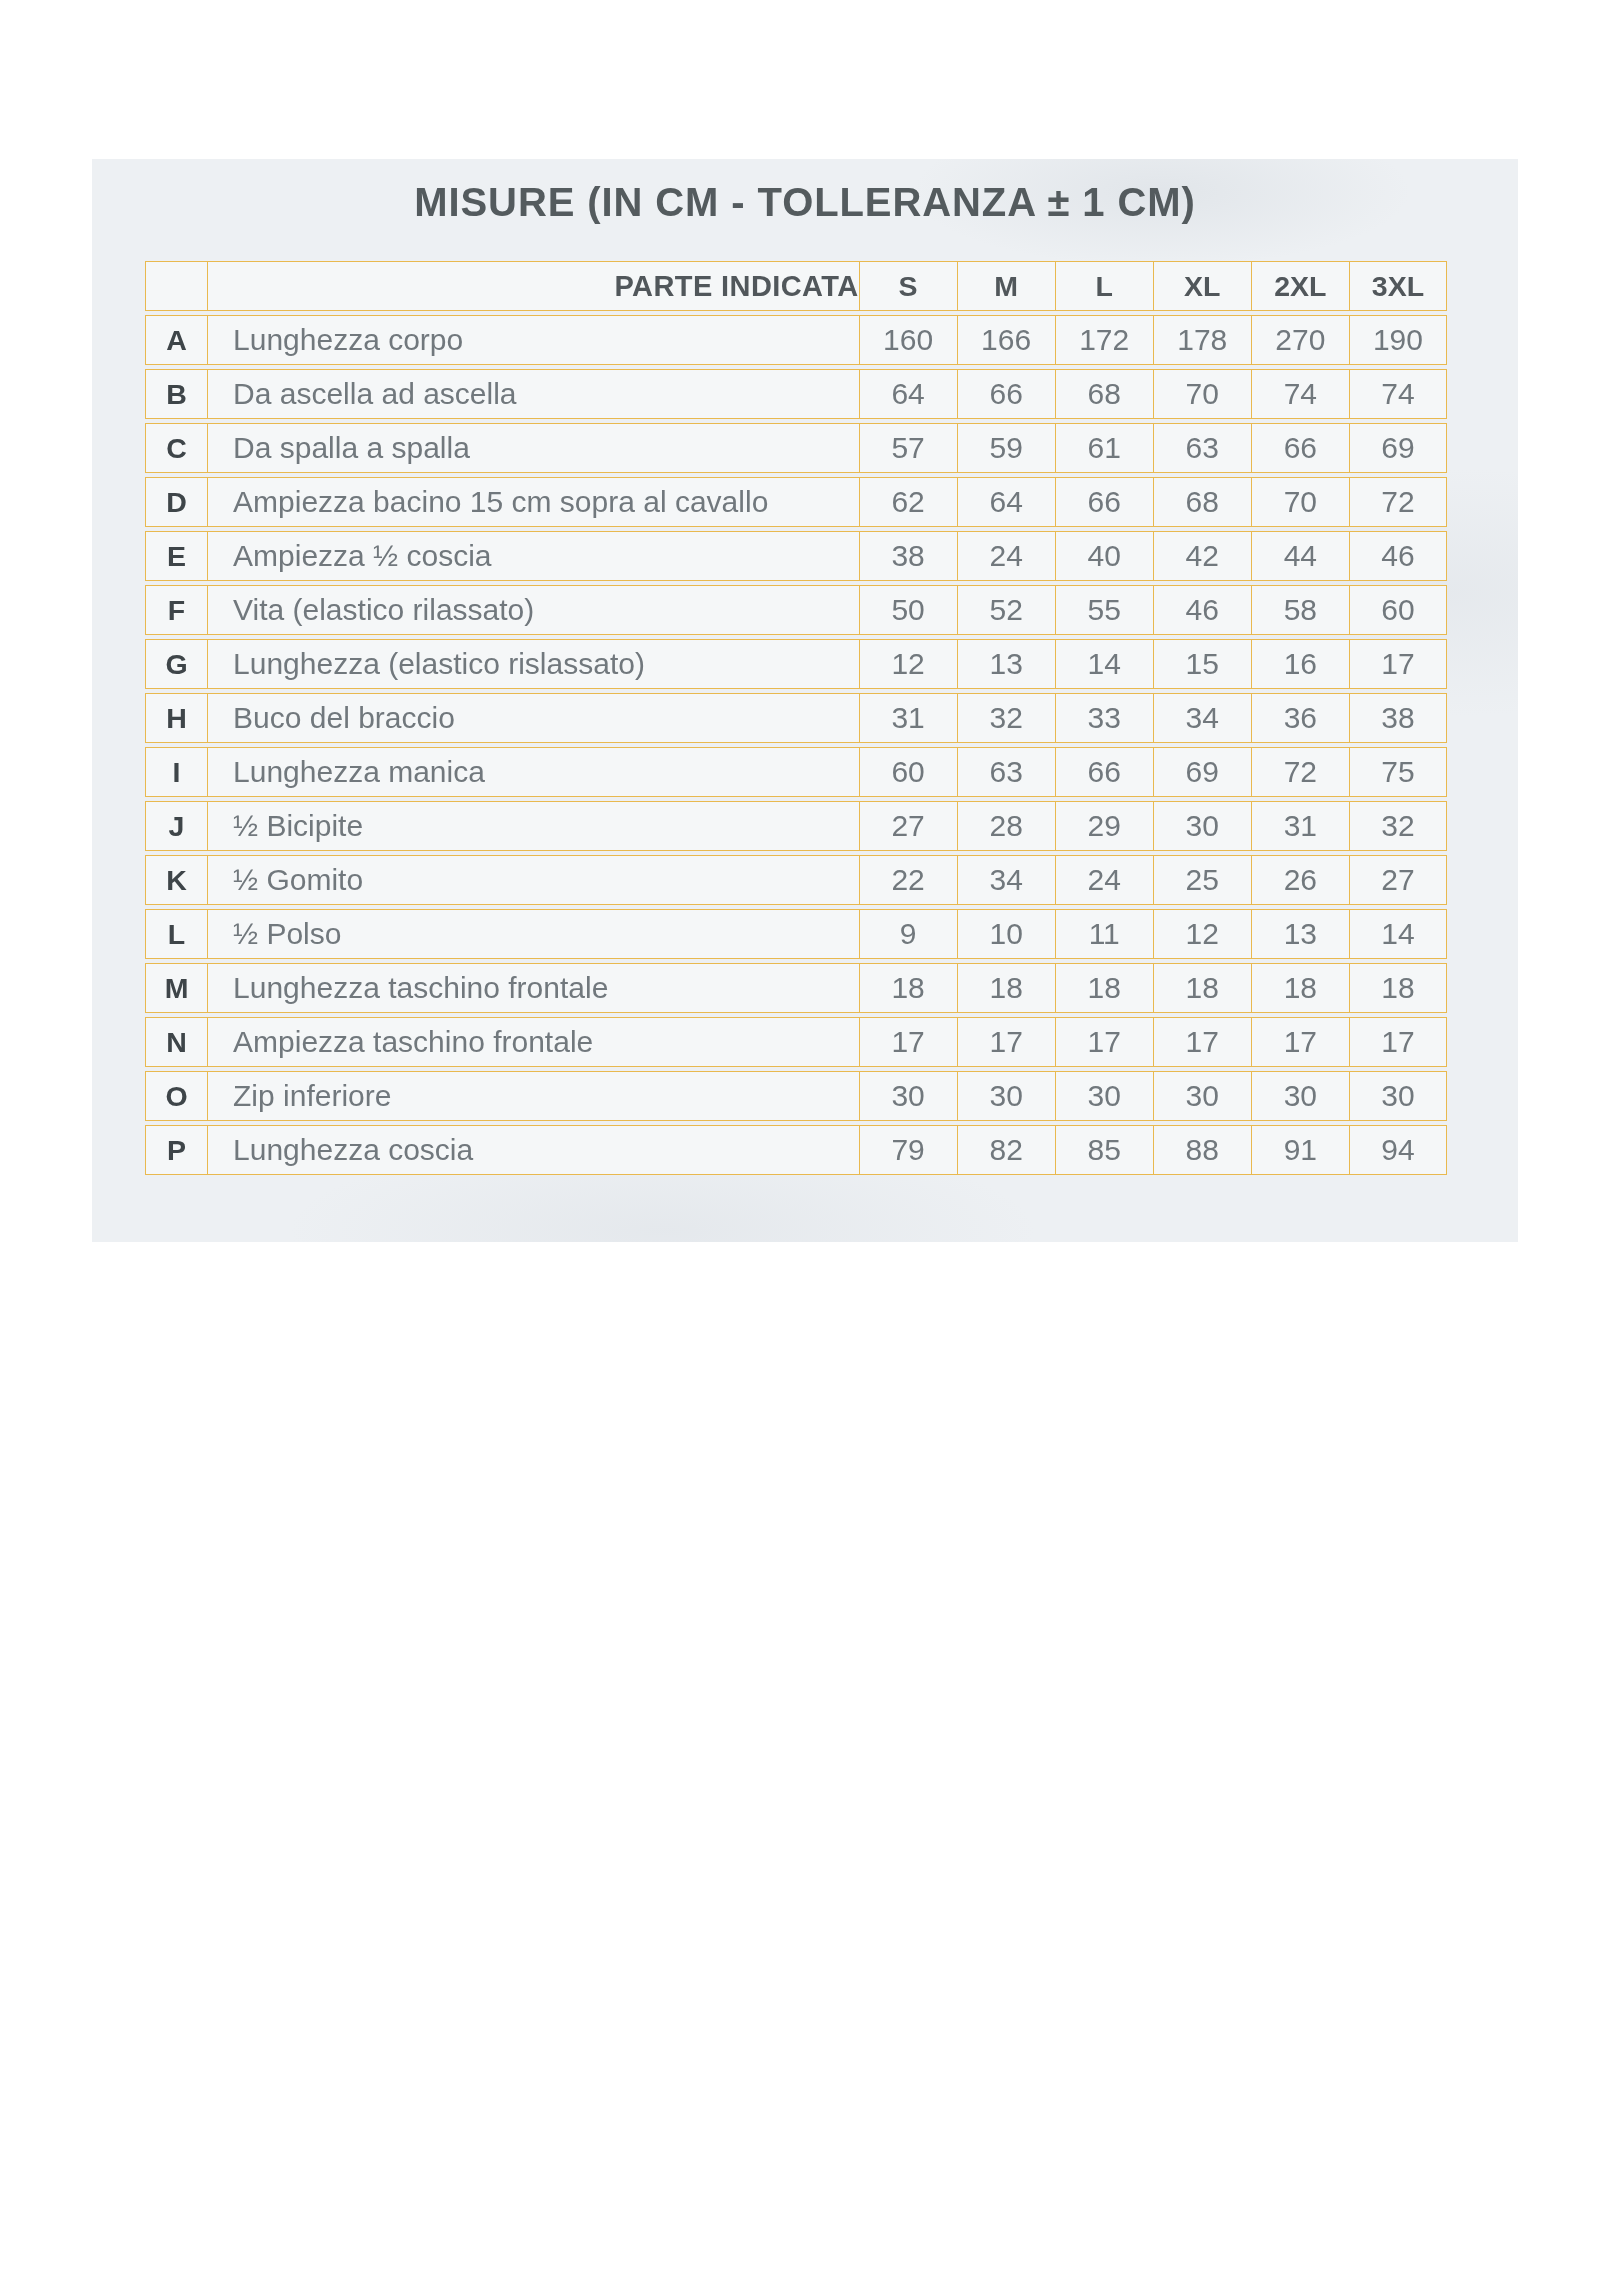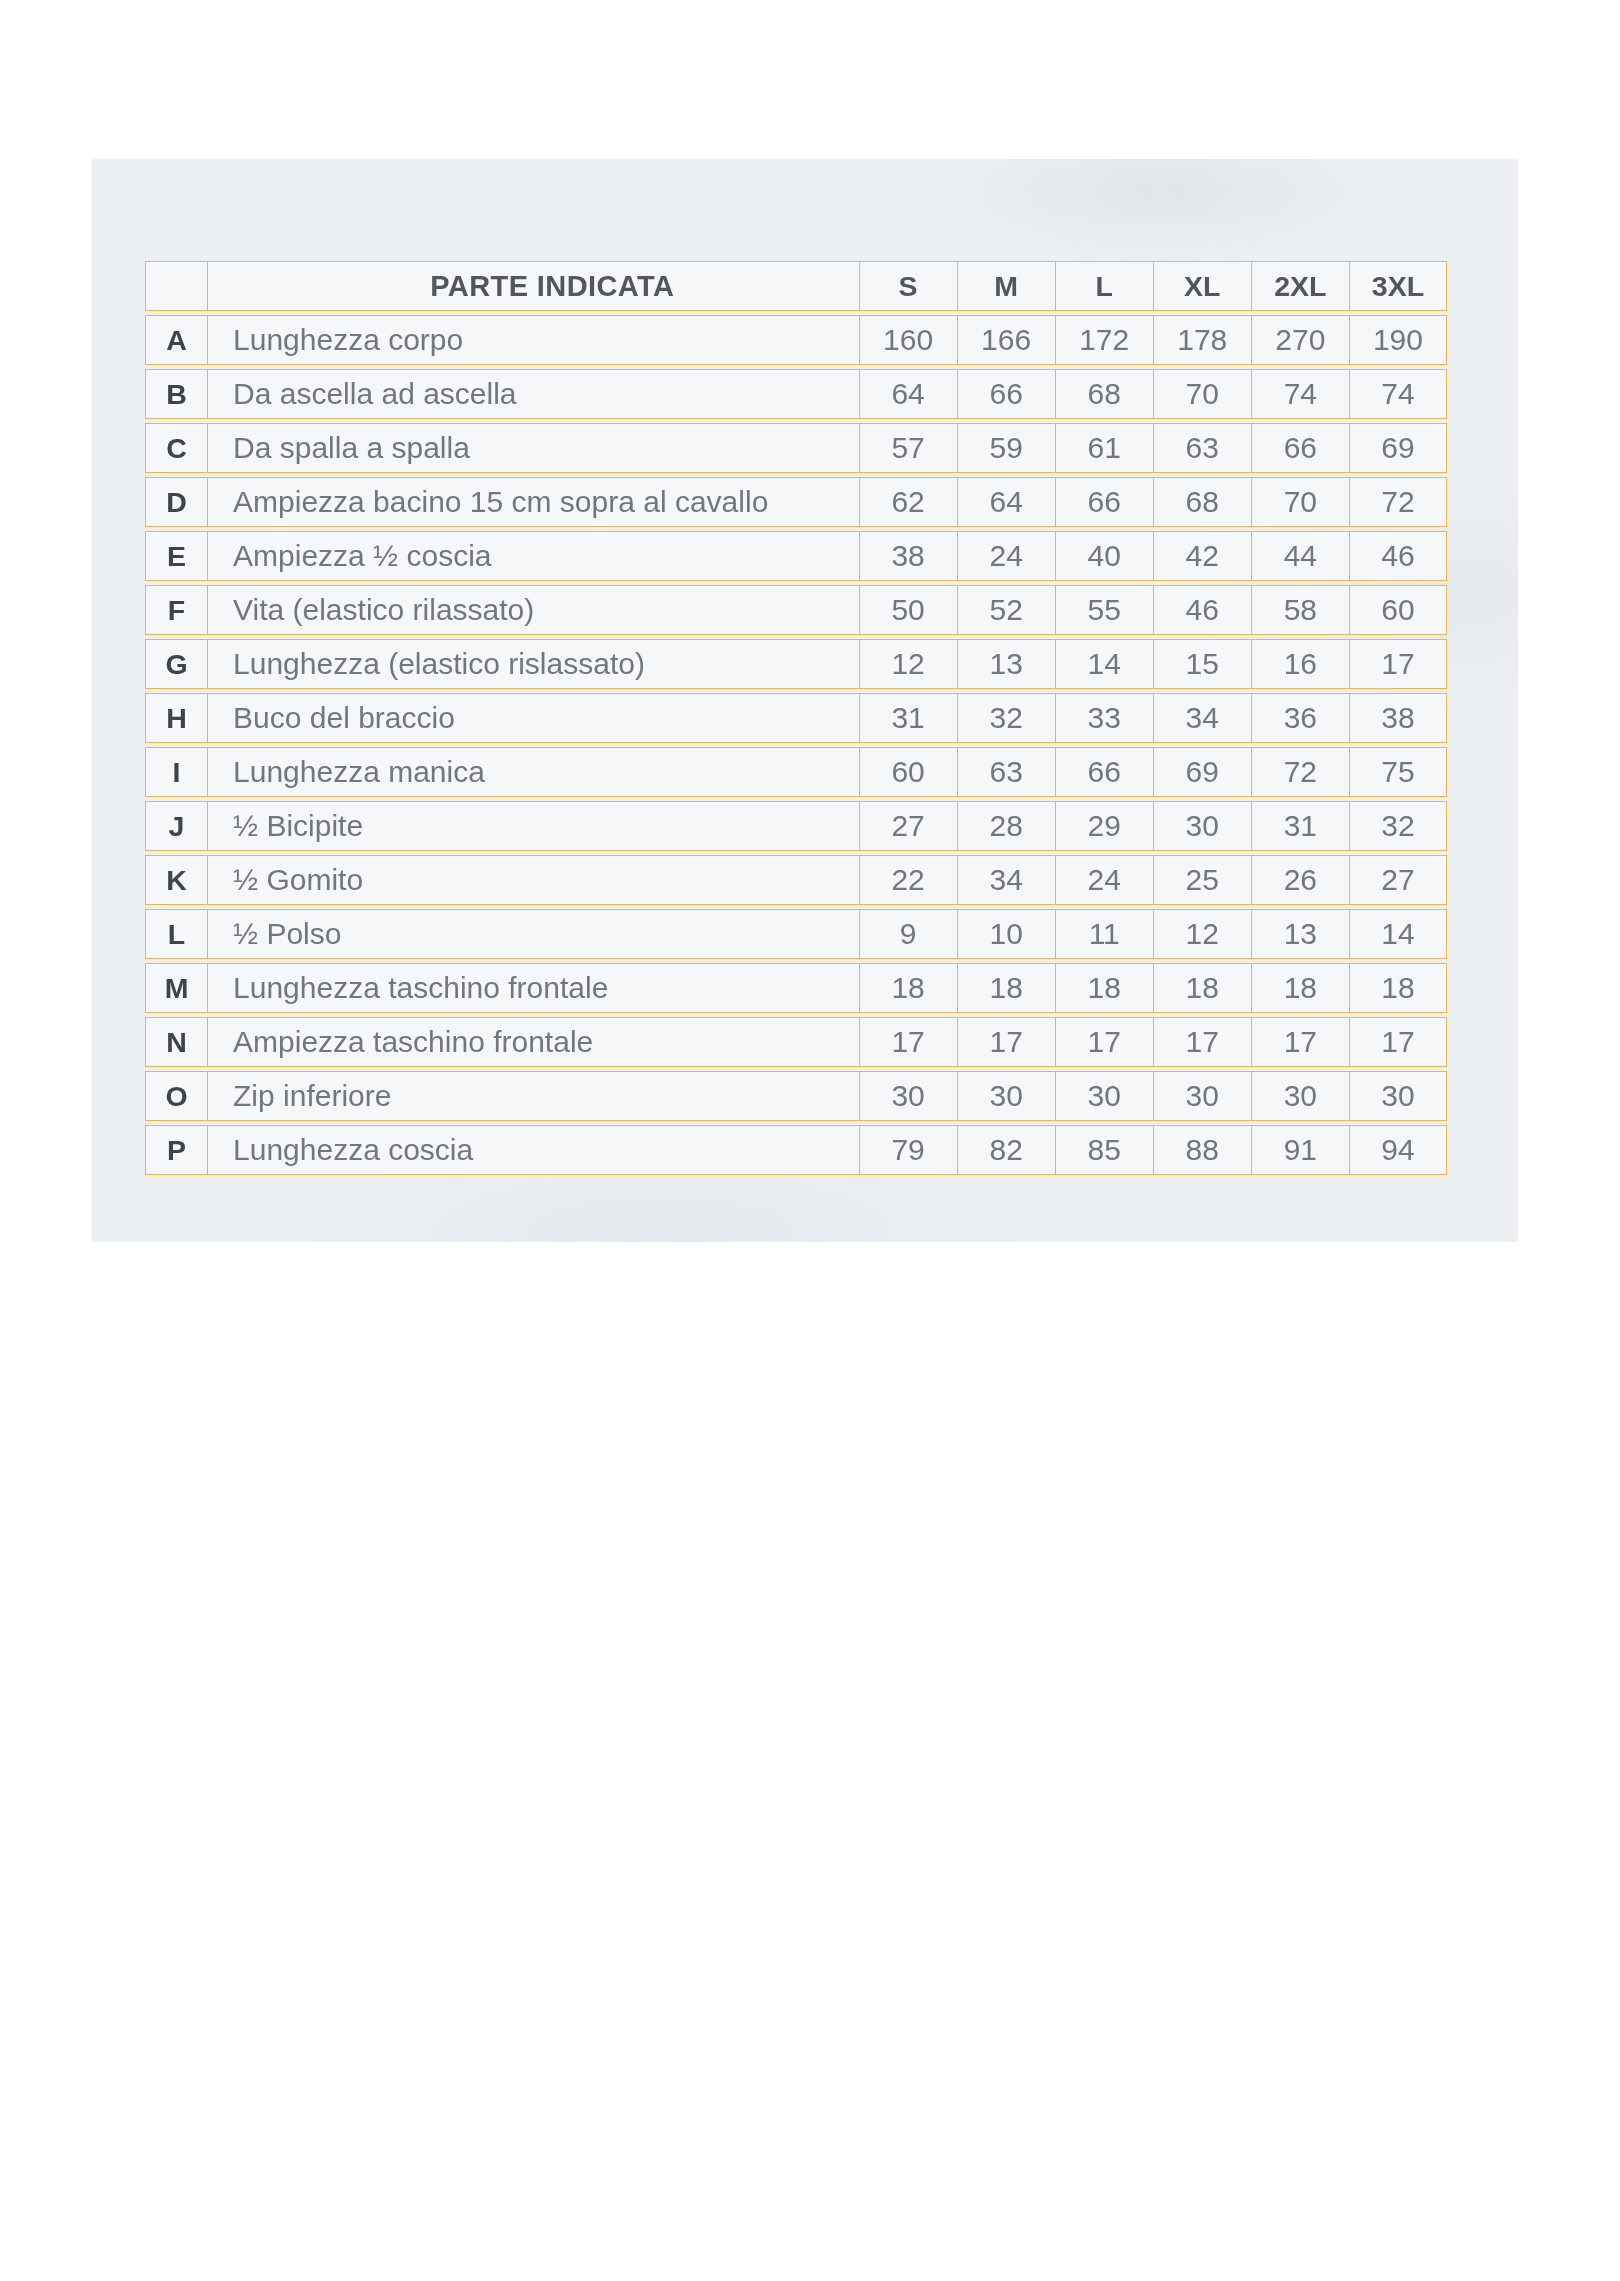--- a/index.html
+++ b/index.html
@@ -70,21 +70,21 @@
   }
   .cell-desc {
     text-align: left;
     padding-left: 25px;
     font-size: 30px;
     font-weight: 400;
     color: #71787d;
     margin-top: 8px;
   }
   .cell-desc-header {
-    text-align: center;
+    text-align: right;
     padding-left: 38px;
     font-size: 29px;
     font-weight: 700;
     letter-spacing: 0.4px;
     color: #51575b;
   }
   .cell-size-header {
     text-align: center;
     font-size: 28.5px;
     font-weight: 700;
@@ -95,20 +95,21 @@
     font-size: 30px;
     font-weight: 400;
     color: #71787d;
   }
 </style>
 </head>
 <body>
 
 <div class="page">
   <div class="panel">
+    <div class="title">MISURE (IN CM - TOLLERANZA ± 1 CM)</div>
 
     <table class="size-table">
       <colgroup>
         <col class="col-letter">
         <col class="col-desc">
         <col class="col-size">
           <col class="col-size">
           <col class="col-size">
         <col class="col-size">
           <col class="col-size">

